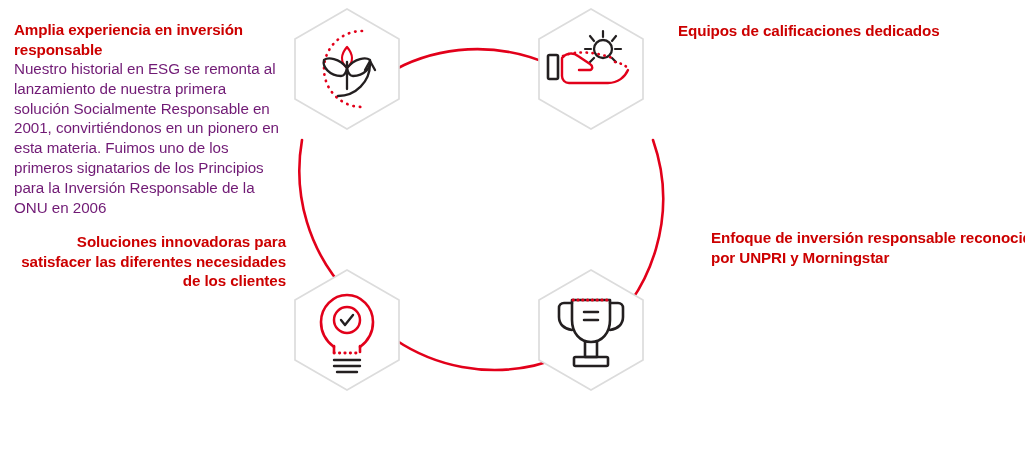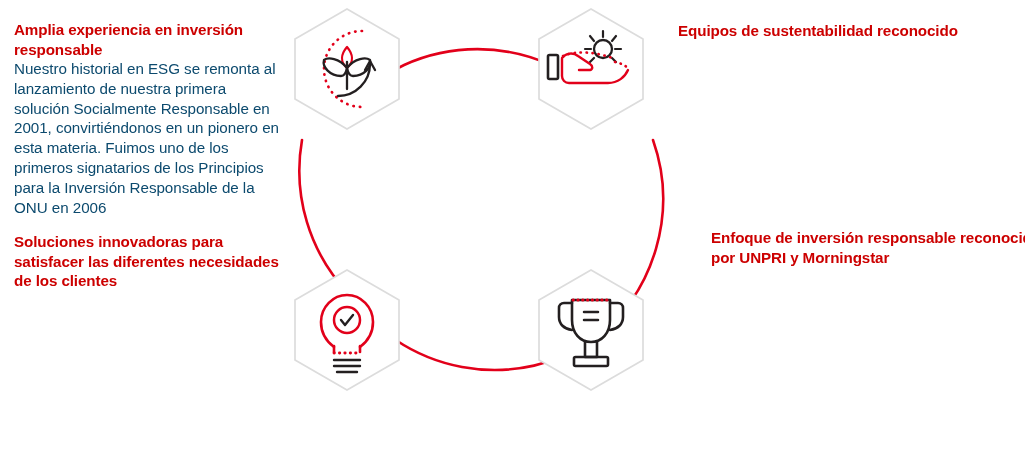--- a/index.html
+++ b/index.html
@@ -27,30 +27,30 @@
   }
   .block-heading {
     color: #CC0000;
     font-weight: bold;
     font-size: 15.2px;
     line-height: 19.5px;
     margin: 0 0 0px 0;
     letter-spacing: -0.1px;
   }
   .block-body {
-    color: #0c4a6e;
+    color: #701a75;
     font-weight: normal;
     font-size: 15.2px;
     line-height: 19.8px;
     margin: 0;
     letter-spacing: -0.05px;
   }
 
   #block-tl { left: 14px;  top: 20px;  width: 268px; }
-  #block-bl { left: 14px;  top: 232px; width: 272px; }
+  #block-bl { left: 14px;  top: 232px; width: 272px; text-align: right; }
   #block-tr { left: 678px; top: 21px;  width: 342px; }
   #block-br { left: 711px; top: 228px; width: 348px; }
 
   
   #diagram {
     position: absolute;
     left: 285px;
     top: 0px;
     width: 385px;
     height: 400px;
@@ -65,21 +65,21 @@
   <div class="text-block" id="block-tl">
     <p class="block-heading">Amplia experiencia en inversión responsable</p>
     <p class="block-body">Nuestro historial en ESG se remonta al lanzamiento de nuestra primera solución Socialmente Responsable en 2001, convirtiéndonos en un pionero en esta materia. Fuimos uno de los primeros signatarios de los Principios para la Inversión Responsable de la ONU en 2006</p>
   </div>
 
   <div class="text-block" id="block-bl">
     <p class="block-heading">Soluciones innovadoras para satisfacer las diferentes necesidades de los clientes</p>
   </div>
 
   <div class="text-block" id="block-tr">
-    <p class="block-heading">Equipos de sustentabilidad reconocido</p>
+    <p class="block-heading">Equipos de calificaciones dedicados</p>
   </div>
 
   <div class="text-block" id="block-br">
     <p class="block-heading">Enfoque de inversión responsable reconocido por UNPRI y Morningstar</p>
   </div>
 
   <div id="diagram">
     <svg width="385" height="400" viewBox="0 0 385 400" xmlns="http://www.w3.org/2000/svg">
 
       <g fill="none" stroke="#E2001A" stroke-width="2.6" stroke-linecap="round">

